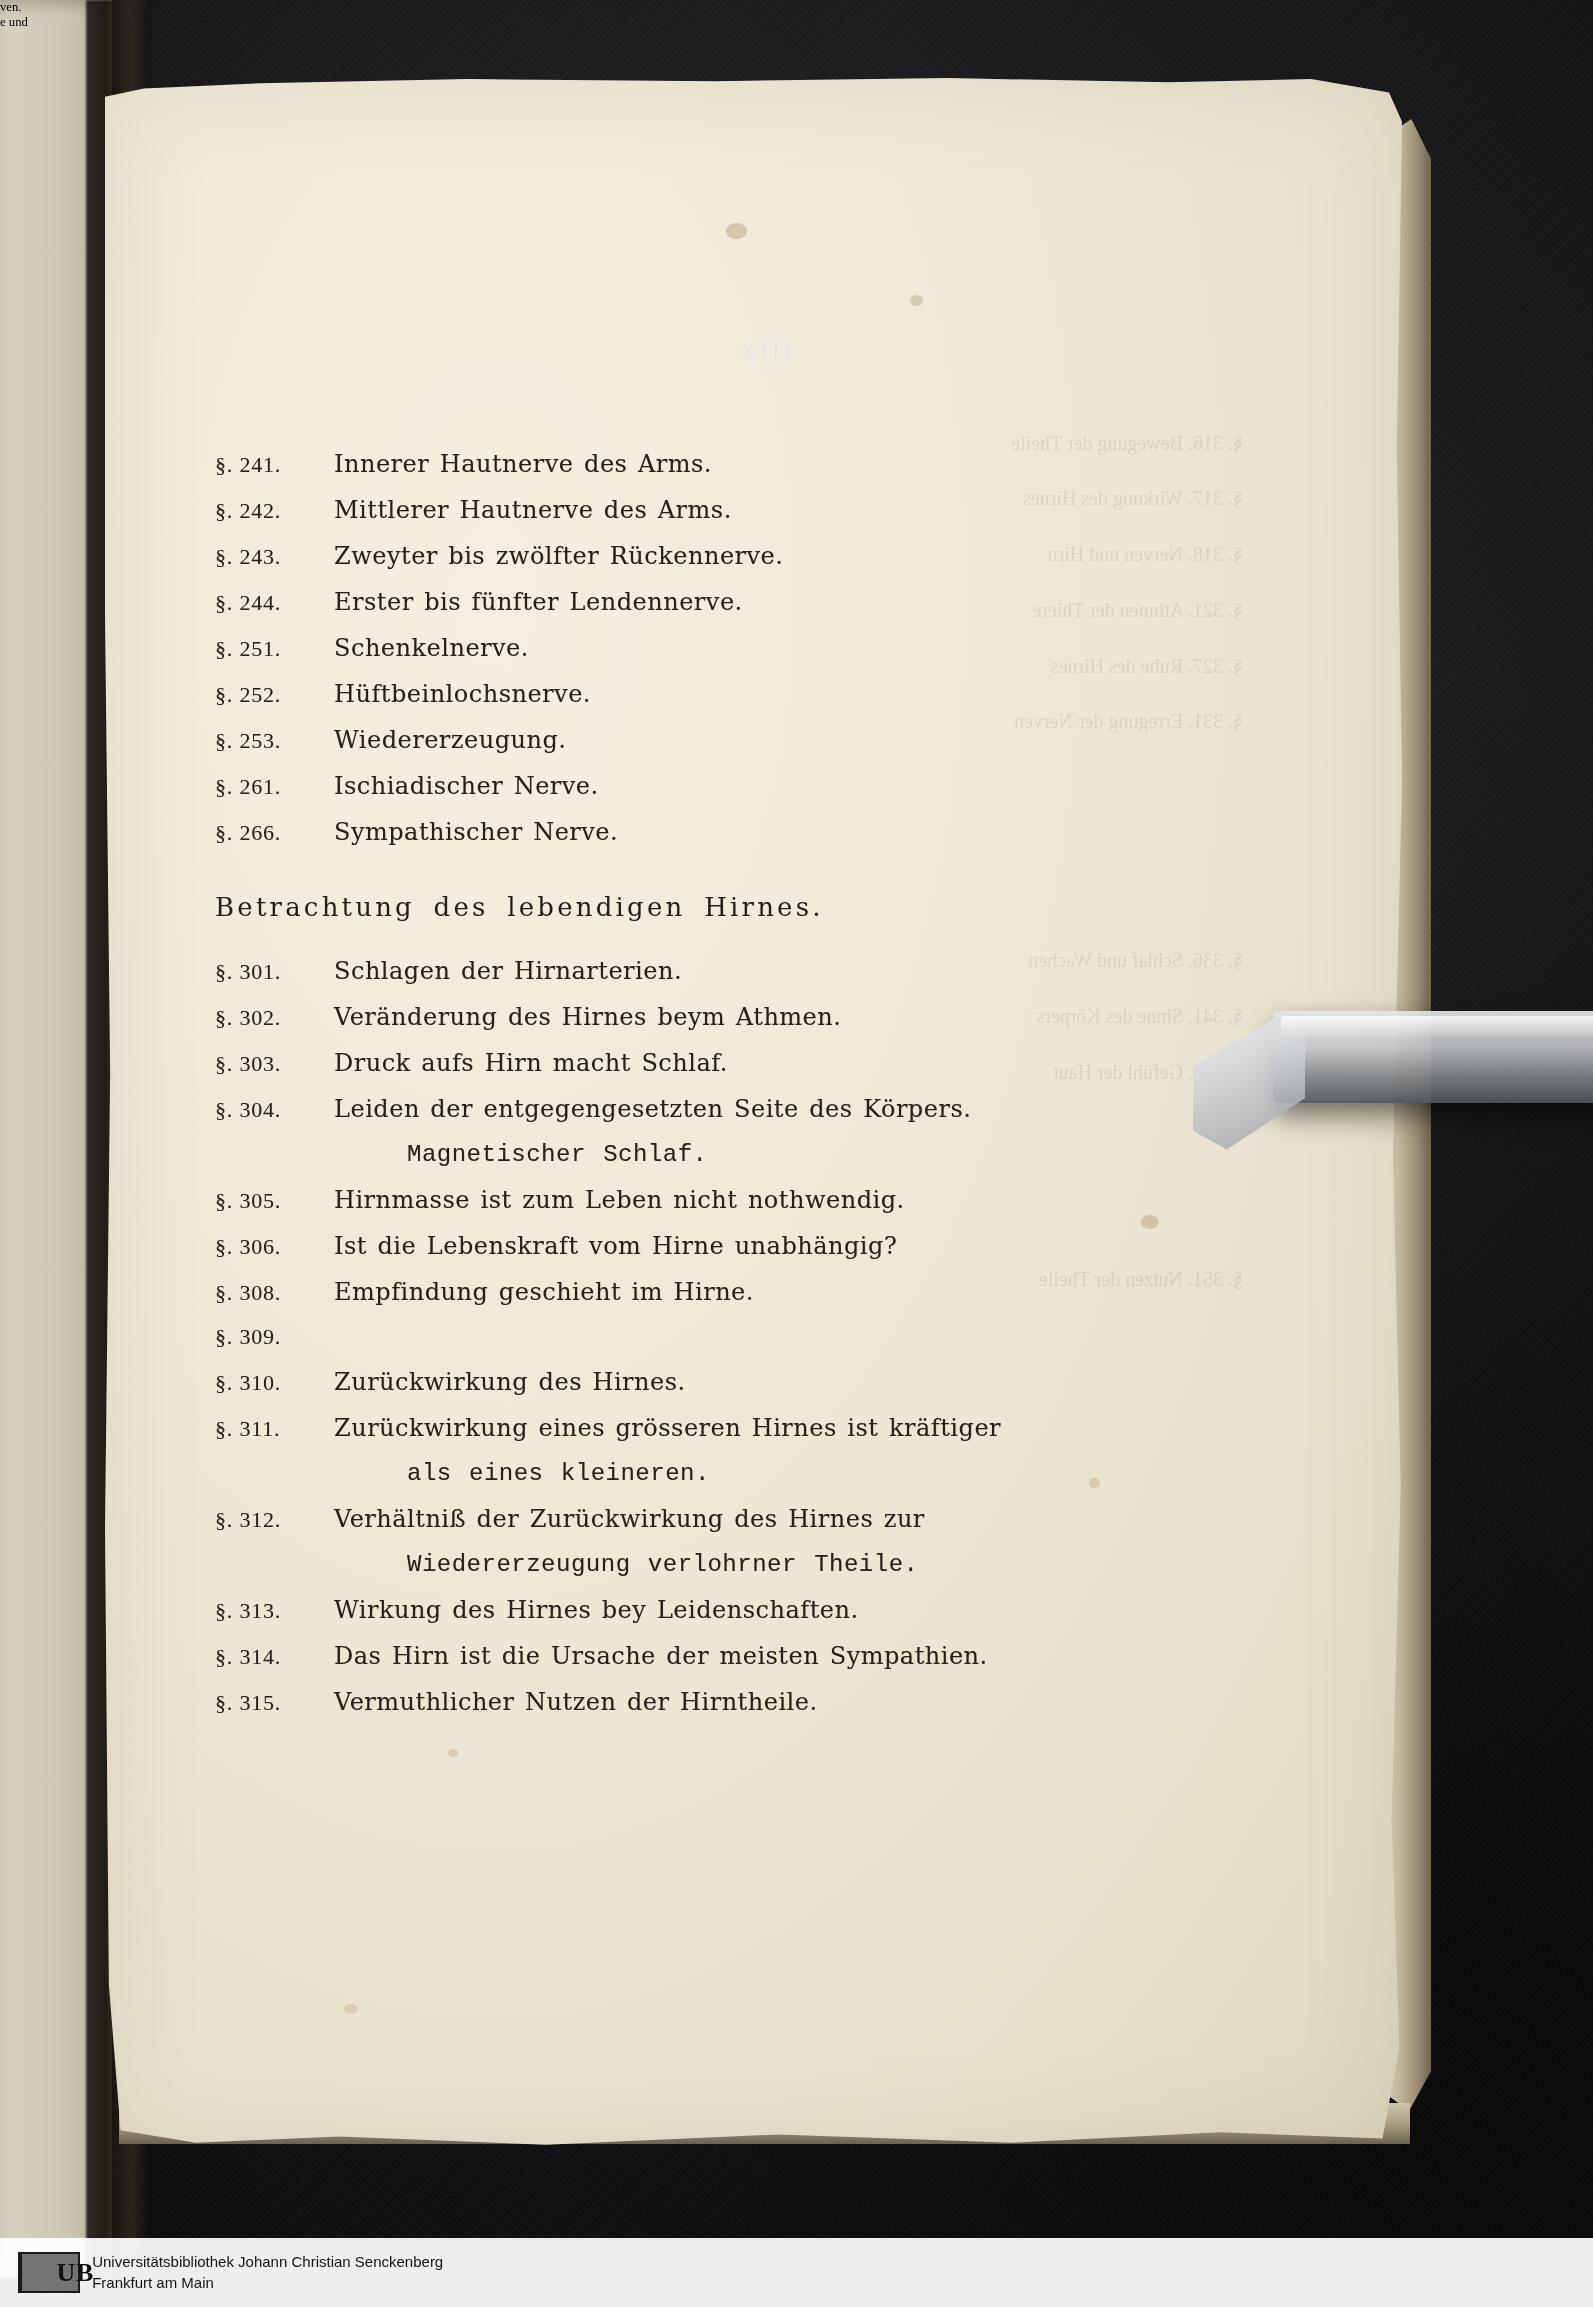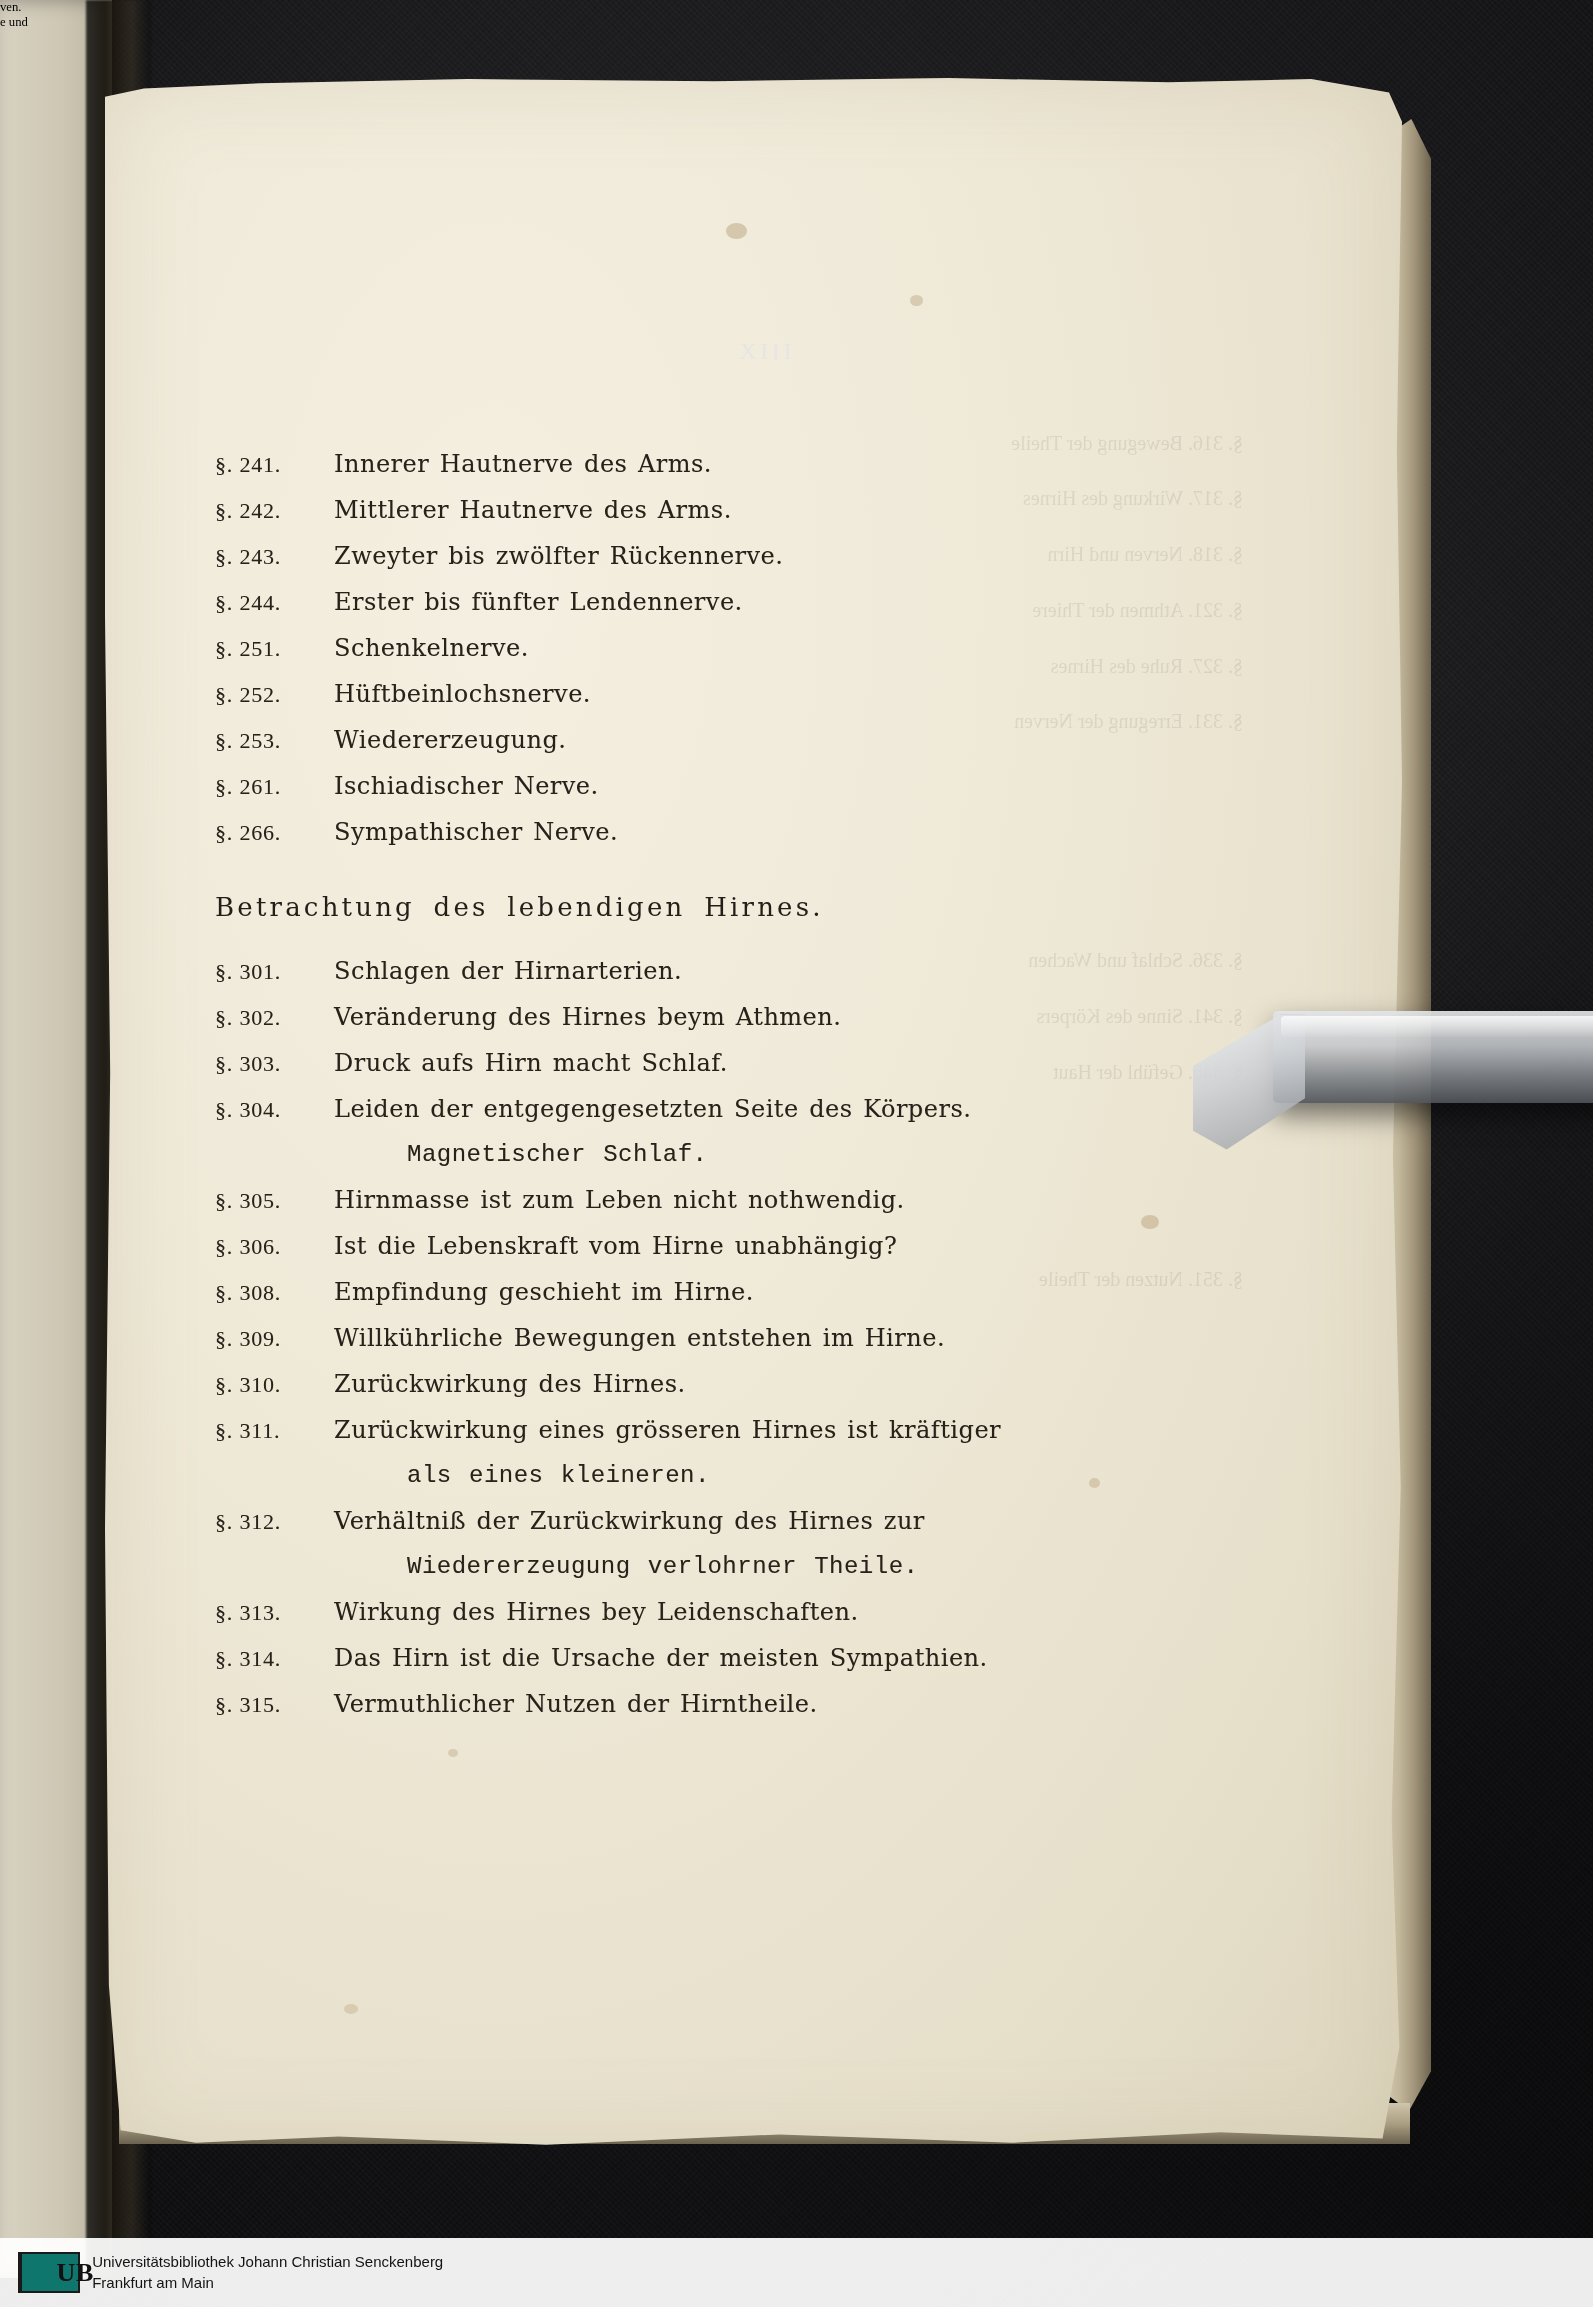--- a/index.html
+++ b/index.html
@@ -205,21 +205,21 @@
     align-items: center;
     padding-left: 17.5px;
     box-sizing: border-box;
   }
   #ub-logo {
     width: 62px; height: 41px;
     border: 2.4px solid #1a1a1a;
     display: flex; align-items: center;
     box-sizing: border-box;
     margin-right: 12.7px;
-    background: #0f766e;
+    background: #737373;
     gap: 24px;
   }
   #ub-logo .glyph {
     border-right: 2.4px solid #1a1a1a;
     height: 100%;
     width: 21px;
     background: repeating-linear-gradient(180deg, #1a1a1a 0 3.2px, #fff 3.2px 7.2px);
   }
   #ub-logo .ub {
     font-family: "Liberation Serif", serif;
@@ -344,21 +344,20 @@
     <div class="entry">
       <span class="num">§. 306.</span>
       <span class="txt">Ist die Lebenskraft vom Hirne unabhängig?</span>
     </div>
     <div class="entry">
       <span class="num">§. 308.</span>
       <span class="txt">Empfindung geschieht im Hirne.</span>
     </div>
     <div class="entry">
       <span class="num">§. 309.</span>
-      <span class="txt">Willkührliche Bewegungen entstehen im Hirne.</span>
     </div>
     <div class="entry">
       <span class="num">§. 310.</span>
       <span class="txt">Zurückwirkung des Hirnes.</span>
     </div>
     <div class="entry">
       <span class="num">§. 311.</span>
       <span class="txt">Zurückwirkung eines grösseren Hirnes ist kräftiger</span>
     </div>
     <div class="entry">

